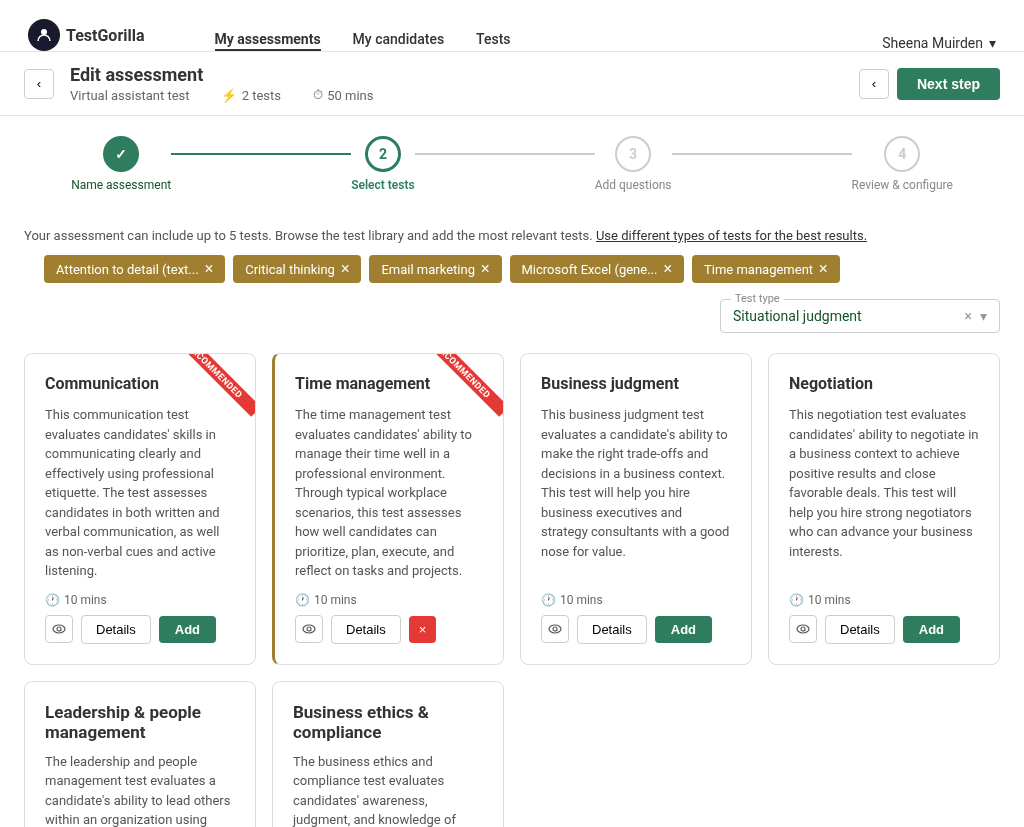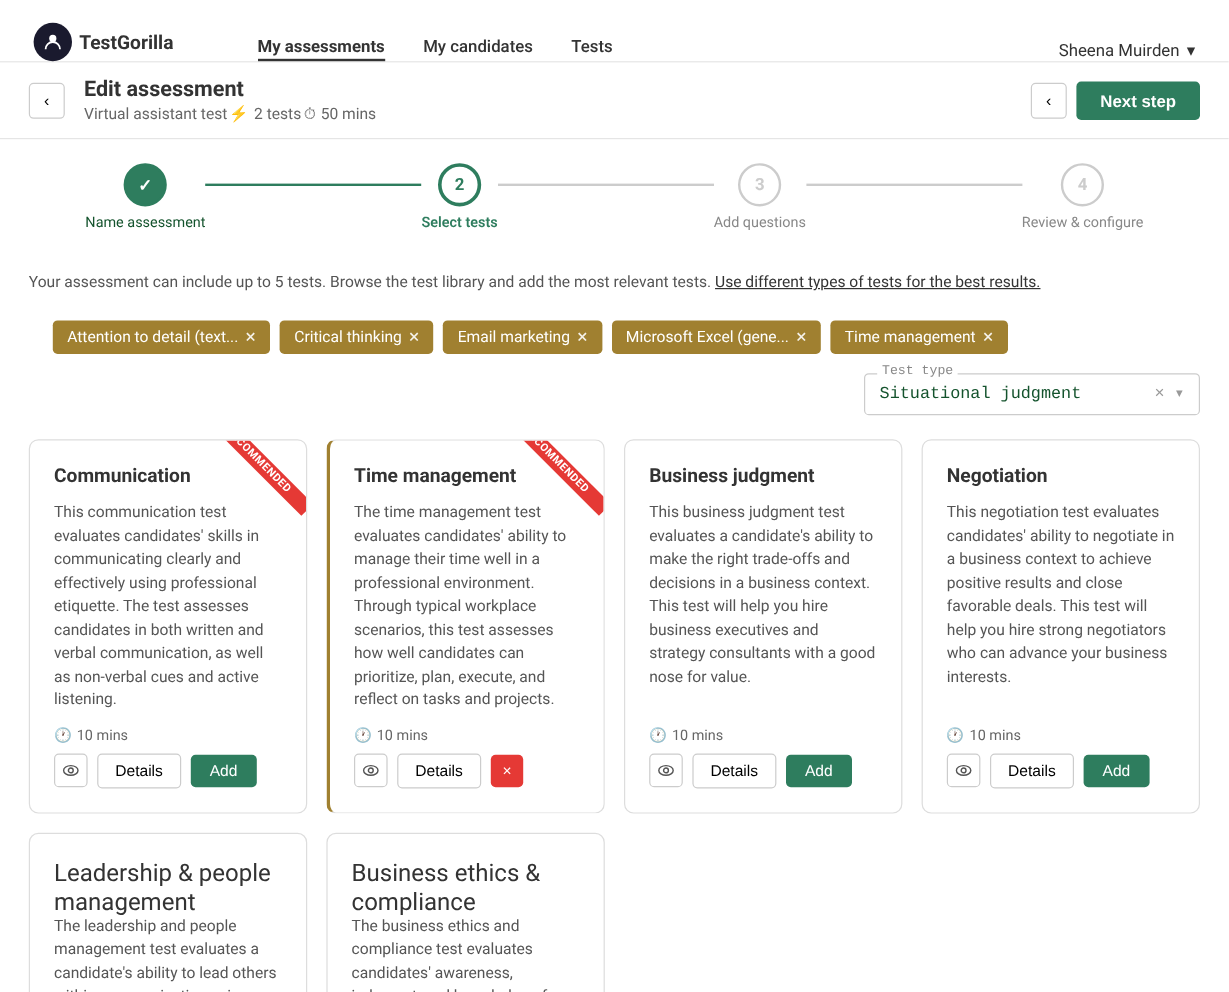--- a/index.html
+++ b/index.html
@@ -12,77 +12,77 @@
     .nav-links { display: flex; gap: 32px; flex: 1; }
     .nav-link { text-decoration: none; color: #333; font-size: 14px; font-weight: 500; }
     .nav-link.active { font-weight: 700; border-bottom: 2px solid #333; padding-bottom: 2px; }
     .nav-user { display: flex; align-items: center; gap: 6px; font-size: 14px; cursor: pointer; }
 
     
     .header-bar { display: flex; align-items: center; padding: 12px 24px; border-bottom: 1px solid #e5e5e5; gap: 16px; }
     .back-btn { width: 30px; height: 30px; border: 1px solid #ccc; border-radius: 4px; display: flex; align-items: center; justify-content: center; cursor: pointer; background: #fff; }
     .header-info { flex: 1; }
     .header-title { font-size: 18px; font-weight: 700; }
-    .header-meta { display: flex; align-items: center; gap: 2px; margin-top: 2px; color: #666; font-size: 13px; }
+    .header-meta { display: flex; align-items: center; gap: 32px; margin-top: 2px; color: #666; font-size: 13px; }
     .header-meta span { display: flex; align-items: center; gap: 4px; }
     .header-actions { display: flex; align-items: center; gap: 8px; }
     .prev-btn { width: 30px; height: 30px; border: 1px solid #ccc; border-radius: 4px; display: flex; align-items: center; justify-content: center; cursor: pointer; background: #fff; }
     .next-step-btn { background: #2e7d5e; color: #fff; border: none; padding: 8px 20px; border-radius: 4px; font-size: 14px; font-weight: 600; cursor: pointer; }
 
     
     .stepper { display: flex; align-items: flex-start; padding: 20px 40px; justify-content: center; gap: 0; }
     .step { display: flex; flex-direction: column; align-items: center; position: relative; }
     .step-circle { width: 36px; height: 36px; border-radius: 50%; display: flex; align-items: center; justify-content: center; font-weight: 700; font-size: 14px; border: 2px solid #ccc; background: #fff; color: #ccc; }
     .step-circle.done { background: #2e7d5e; border-color: #2e7d5e; color: #fff; }
     .step-circle.active { background: #fff; border-color: #2e7d5e; color: #2e7d5e; border-width: 3px; }
     .step-label { margin-top: 6px; font-size: 12px; text-align: center; color: #888; white-space: nowrap; }
     .step-label.active { color: #2e7d5e; font-weight: 600; }
     .step-label.done { color: #14532d; }
     .step-line { width: 180px; height: 2px; background: #ccc; margin-top: 17px; }
     .step-line.done { background: #2e7d5e; }
 
     
     .content { padding: 16px 24px; }
-    .info-text { font-size: 13px; color: #555; margin-bottom: 24px; }
+    .info-text { font-size: 13px; color: #555; margin-bottom: 12px; }
     .info-text a { color: #333; }
 
     
     .tags { display: flex; flex-wrap: wrap; gap: 8px; margin-bottom: 16px; padding-left: 20px; }
     .tag { display: flex; align-items: center; gap: 6px; background: #a08030; color: #fff; padding: 6px 12px; border-radius: 4px; font-size: 13px; }
     .tag-x { cursor: pointer; font-size: 16px; line-height: 1; opacity: 0.9; }
 
     
     .filters { display: flex; align-items: center; gap: 16px; margin-bottom: 20px; }
     .search-box { display: flex; align-items: center; border: 1px solid #ccc; border-radius: 4px; padding: 8px 12px; flex: 0 0 280px; gap: 8px; }
     .search-box input { border: none; outline: none; font-size: 14px; color: #999; width: 100%; }
     .search-icon-svg { color: #666; }
     .filter-spacer { flex: 1; }
-    .test-type-select { display: flex; align-items: center; border: 1px solid #ccc; border-radius: 4px; padding: 8px 12px; gap: 8px; min-width: 280px; position: relative; font-family: Liberation Mono, monospace; }
+    .test-type-select { display: flex; align-items: center; border: 1px solid #ccc; border-radius: 4px; padding: 8px 12px; gap: 8px; min-width: 280px; position: relative; }
     .test-type-label { font-size: 11px; color: #888; position: absolute; top: -8px; left: 10px; background: #fff; padding: 0 4px; }
     .test-type-value { flex: 1; font-size: 14px; color: #14532d; }
     .test-type-actions { display: flex; align-items: center; gap: 8px; color: #999; }
 
     
     .cards-grid { display: grid; grid-template-columns: repeat(4, 1fr); gap: 16px; }
     .card { border: 1px solid #ddd; border-radius: 8px; padding: 20px; position: relative; overflow: hidden; background: #fff; display: flex; flex-direction: column; }
     .card.time-mgmt { border-left: 3px solid #a08030; }
     .card-title { font-size: 16px; font-weight: 700; margin-bottom: 12px; padding-right: 40px; }
     .card-desc { font-size: 13px; color: #555; line-height: 1.5; flex: 1; }
     .card-footer { margin-top: 12px; }
     .card-time { font-size: 12px; color: #666; display: flex; align-items: center; gap: 4px; margin-bottom: 8px; }
     .card-actions { display: flex; align-items: center; gap: 8px; }
     .btn-details { border: 1px solid #ccc; background: #fff; padding: 6px 14px; border-radius: 4px; font-size: 13px; cursor: pointer; display: flex; align-items: center; gap: 6px; }
-    .btn-add { background: #2e7d5e; color: #fff; border: none; padding: 6px 16px; border-radius: 4px; font-size: 13px; font-weight: 400; cursor: pointer; }
+    .btn-add { background: #2e7d5e; color: #fff; border: none; padding: 6px 16px; border-radius: 4px; font-size: 13px; font-weight: 700; cursor: pointer; }
     .btn-remove { background: #e53935; color: #fff; border: none; padding: 6px 10px; border-radius: 4px; font-size: 13px; cursor: pointer; display: flex; align-items: center; justify-content: center; }
     .eye-icon { width: 28px; height: 28px; border: 1px solid #ccc; border-radius: 4px; display: flex; align-items: center; justify-content: center; cursor: pointer; }
 
     
     .recommended-badge { position: absolute; top: 10px; right: -18px; background: #e53935; color: #fff; font-size: 9px; font-weight: 700; padding: 2px 22px; transform: rotate(45deg); transform-origin: center; text-transform: uppercase; letter-spacing: 0.5px; }
     .card-partial { border: 1px solid #ddd; border-radius: 8px; padding: 20px; background: #fff; }
-    .card-partial-title { font-size: 20px; font-weight: 400; }
+    .card-partial-title { font-size: 17px; font-weight: 700; margin-bottom: 10px; }
     .card-partial-desc { font-size: 13px; color: #555; line-height: 1.5; }
   </style>
 </head>
 <body>
 
 <nav class="nav">
   <div class="nav-logo">
     <div class="nav-logo-icon">
       <svg width="16" height="16" viewBox="0 0 16 16" fill="none">
         <circle cx="8" cy="5" r="3" fill="#fff"></circle>

